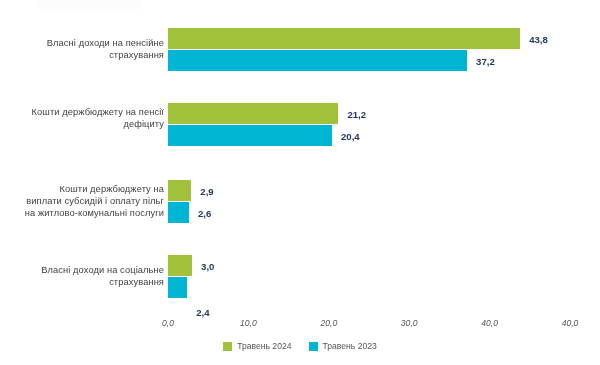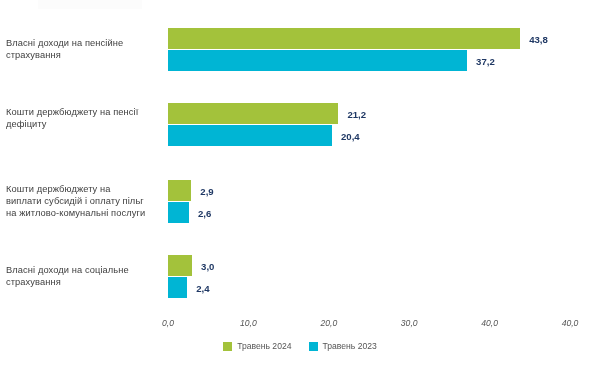--- a/index.html
+++ b/index.html
@@ -40,20 +40,21 @@
   .cat-group {
     position: absolute;
     left: 0;
     width: 600px;
   }
 
   .cat-label {
     position: absolute;
     right: 436px;       
     width: 158px;
+    text-align: right;
     color: #404040;
     font-size: 9.3px;
     line-height: 12.2px;
     letter-spacing: 0.01em;
   }
 
   .bars {
     position: absolute;
     left: 168px;
     top: 0;
@@ -192,21 +193,21 @@
           <div>Власні доходи на соціальне</div>
           <div>страхування</div>
         </div>
         <div class="bars">
           <div class="bar-row">
             <div class="bar s2024" style="width: 24.12px; background: rgb(163, 194, 59);"></div>
             <div class="bar-value" style="left: 33.12px; color: rgb(31, 56, 100);">3,0</div>
           </div>
           <div class="bar-row">
             <div class="bar s2023" style="width: 19.296px; background: rgb(0, 181, 212);"></div>
-            <div class="bar-value" style="left: 28.296px; color: rgb(31, 56, 100);">2,4</div>
+            <div class="bar-value" style="left: 28.296px; color: rgb(31, 56, 100); margin-top: 24px;">2,4</div>
           </div>
         </div>
       </div>
     </div>
 
   <div id="x-axis">
       <div class="x-tick" style="left: 168px;">0,0</div>
       <div class="x-tick" style="left: 248.4px;">10,0</div>
       <div class="x-tick" style="left: 328.8px;">20,0</div>
       <div class="x-tick" style="left: 409.2px;">30,0</div>

